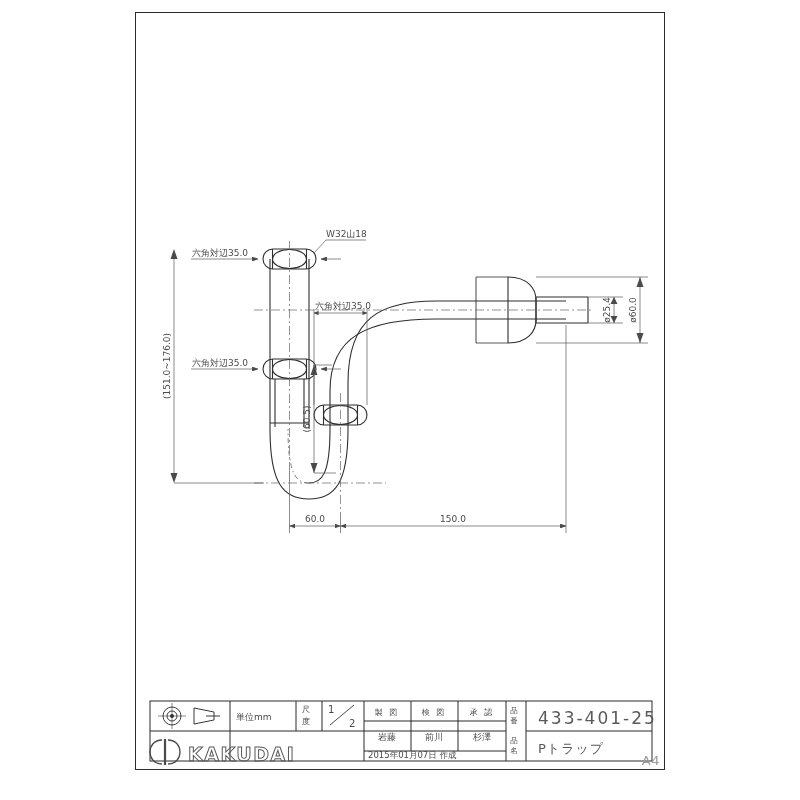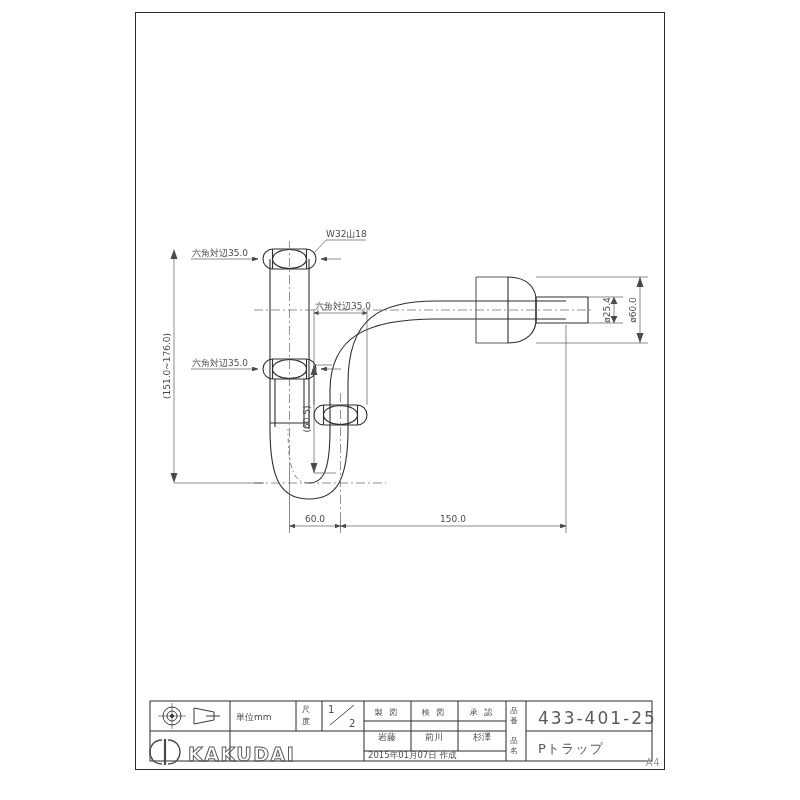--- a/index.html
+++ b/index.html
@@ -8,21 +8,21 @@
     font-family:"DejaVu Sans","Liberation Sans",sans-serif;
     color:#3a3a3a;
   }
   #sheet{
     position:absolute;left:135px;top:12px;width:530px;height:758px;
     border:1.6px solid #2b2b2b;background:#fff;box-sizing:border-box;
   }
   #drawing{position:absolute;left:0;top:0;width:530px;height:758px;}
   svg{display:block;}
   #a4mark{
-    position:absolute;right:4px;bottom:1px;font-size:10px;color:#9a9a9a;
+    position:absolute;right:4px;bottom:1px;font-size:13px;color:#9a9a9a;
     letter-spacing:.5px;
   }
 </style>
 </head>
 <body>
 
 <div id="sheet">
 
   <svg id="drawing" viewBox="0 0 530 758">
     <defs>

